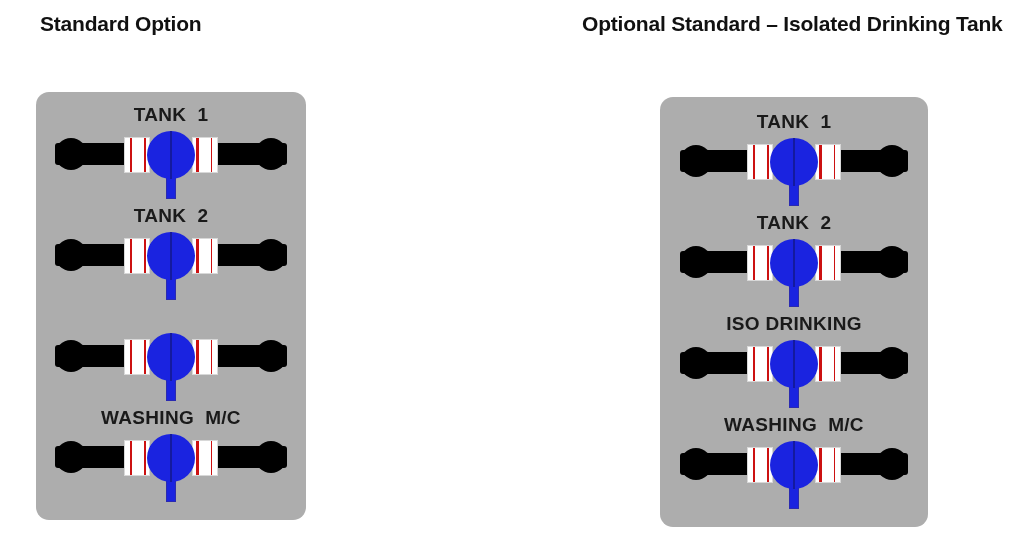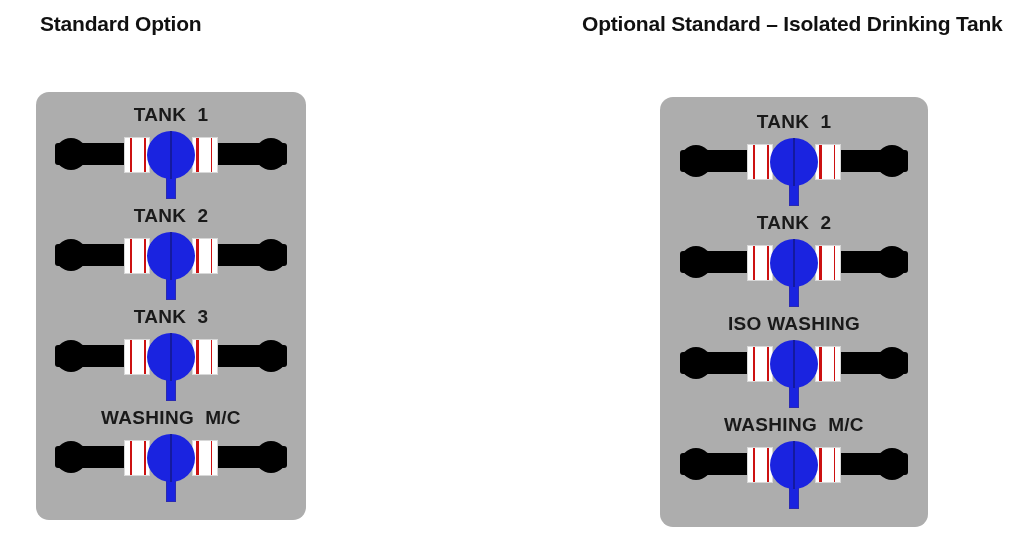--- a/index.html
+++ b/index.html
@@ -205,21 +205,20 @@
           <div class="red-line thin"></div>
         </div>
         <div class="handle-stem"></div>
         <div class="handle-ball">
           <div class="center-line"></div>
         </div>
       </div>
     </div>
 
     <div class="valve-group" style="top: 214px;">
-      <div class="valve-label">TANK  3</div>
       <div class="valve-assembly">
         <div class="pipe"></div>
         <div class="pipe-cap left"></div>
         <div class="pipe-cap right"></div>
         <div class="flange left">
           <div class="red-line thin"></div>
           <div class="red-line thick"></div>
         </div>
         <div class="flange right">
           <div class="red-line thick"></div>
@@ -293,21 +292,21 @@
           <div class="red-line thin"></div>
         </div>
         <div class="handle-stem"></div>
         <div class="handle-ball">
           <div class="center-line"></div>
         </div>
       </div>
     </div>
 
     <div class="valve-group" style="top: 216px;">
-      <div class="valve-label">ISO WASHING</div>
+      <div class="valve-label">ISO DRINKING</div>
       <div class="valve-assembly">
         <div class="pipe"></div>
         <div class="pipe-cap left"></div>
         <div class="pipe-cap right"></div>
         <div class="flange left">
           <div class="red-line thin"></div>
           <div class="red-line thick"></div>
         </div>
         <div class="flange right">
           <div class="red-line thick"></div>

